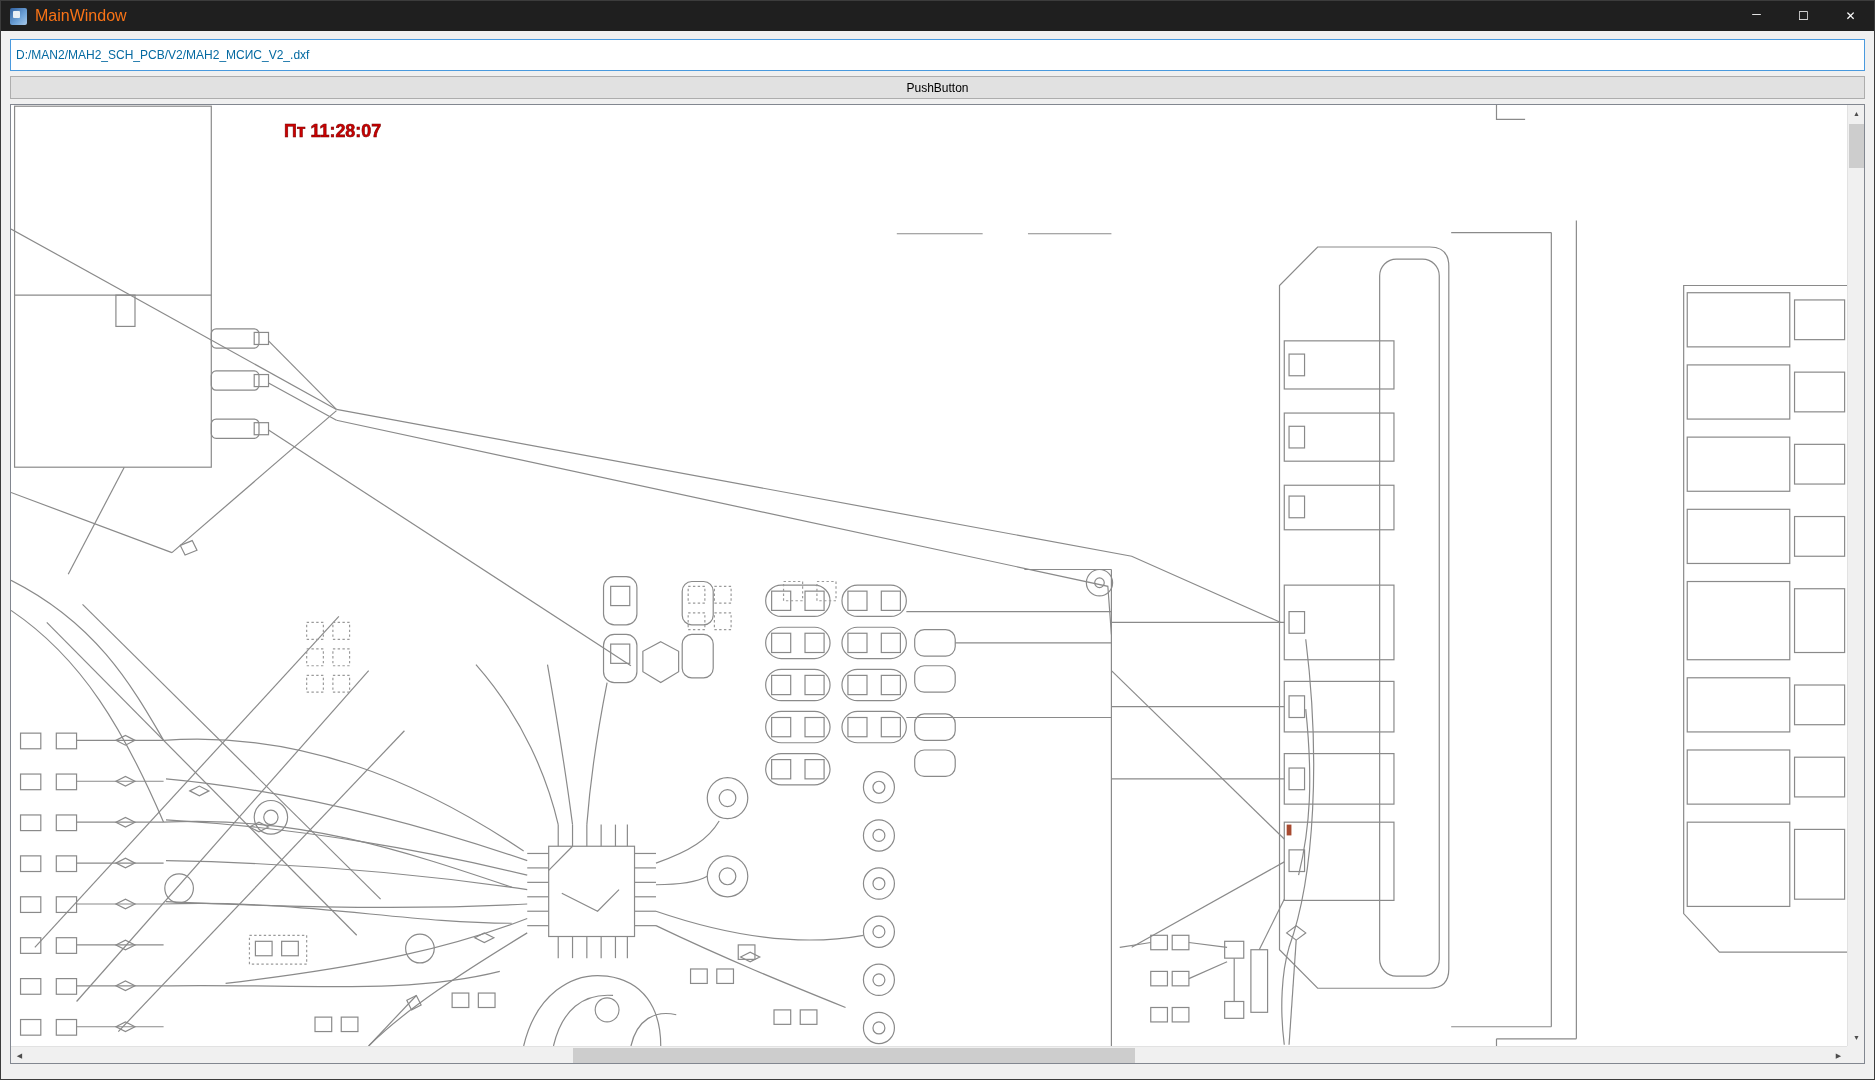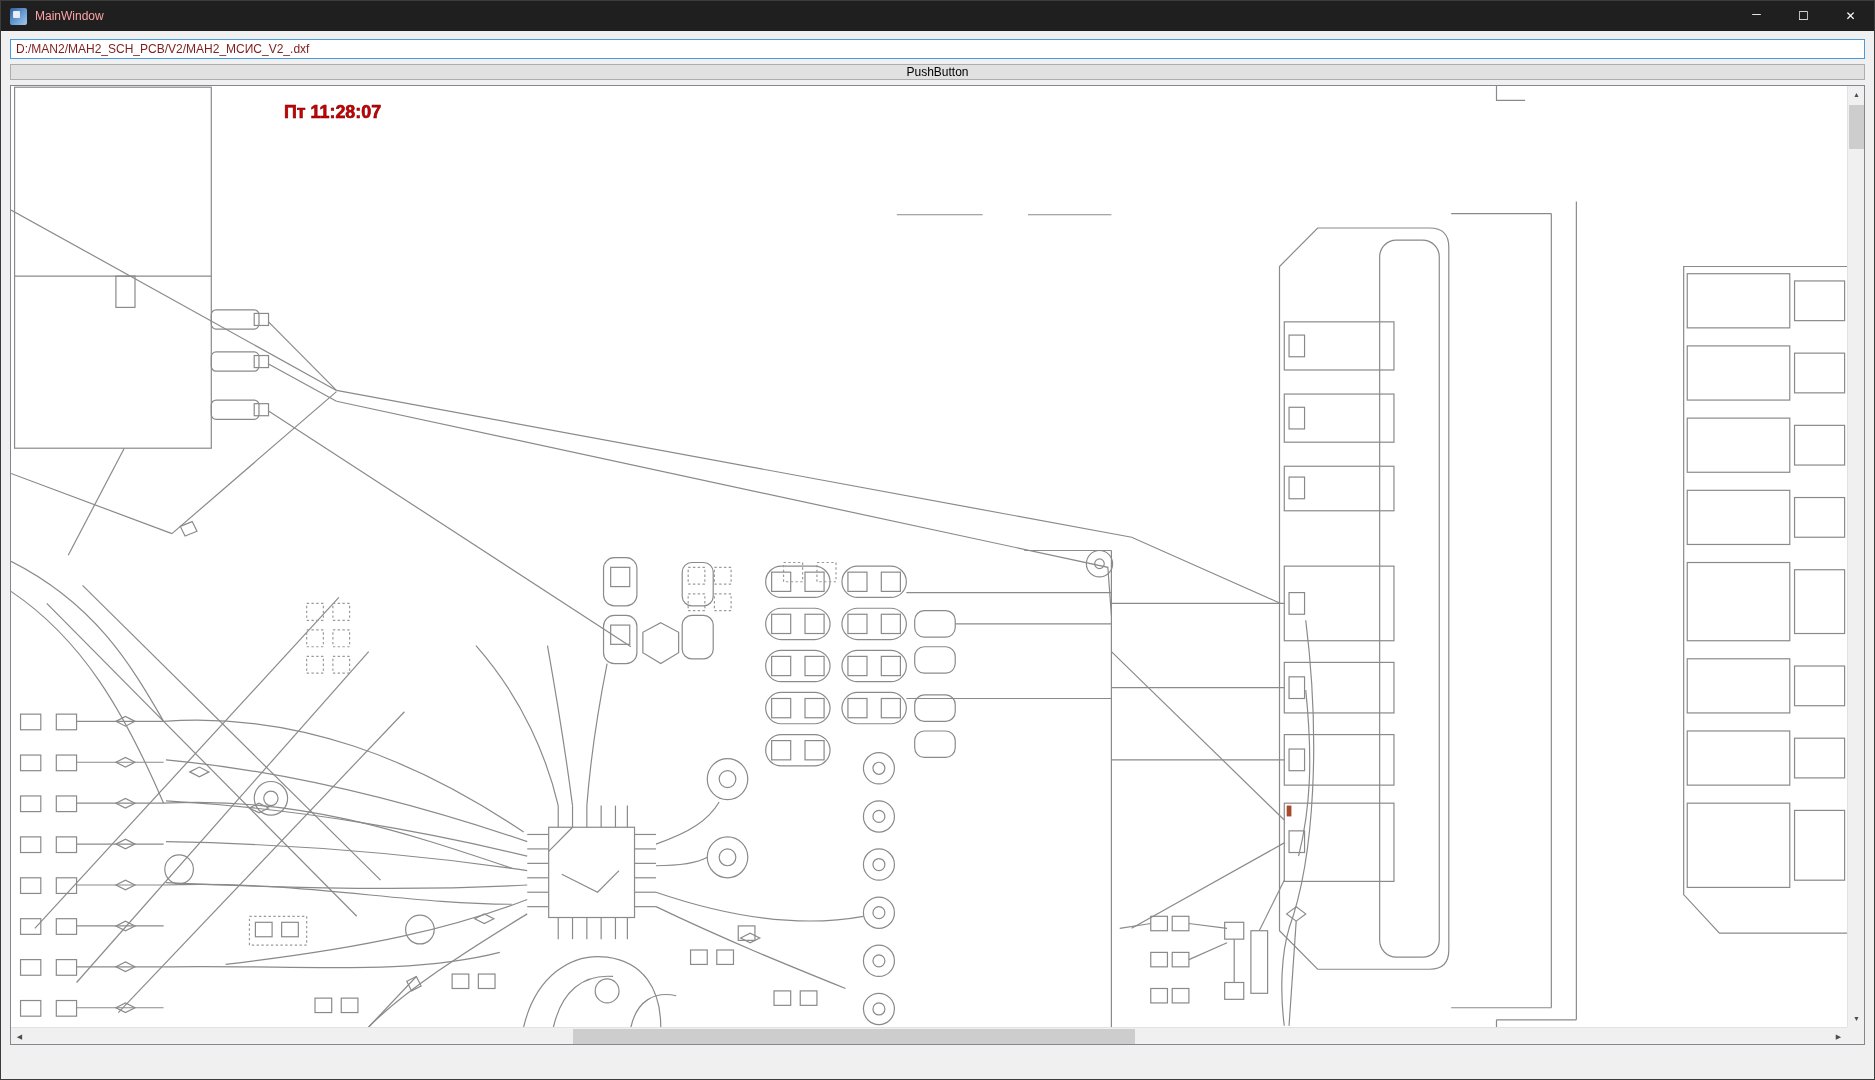--- a/index.html
+++ b/index.html
@@ -10,32 +10,32 @@
             background: #f0f0f0; border: 1px solid #3c3c3c; }
 
   
   .titlebar { flex: 0 0 30px; height: 30px; background: #1f1f1f; display: flex;
               align-items: center; color: #fff; user-select: none; }
   .app-icon { width: 17px; height: 17px; margin-left: 9px; border-radius: 2px;
               background: linear-gradient(135deg,#2f5f9e 0%, #6fa3d8 60%, #a8c8e8 100%);
               position: relative; flex: 0 0 17px; }
   .app-icon::after { content:""; position: absolute; left: 3px; top: 3px; width: 7px; height: 7px;
               background: #e8eef5; border-radius: 1px; }
-  .title-text { font-size: 12px; margin-left: 8px; color: #fca5a5; }
+  .title-text { font-size: 16px; margin-left: 8px; color: #f97316; }
   .win-controls { margin-left: auto; display: flex; height: 100%; }
   .win-btn { width: 47px; height: 100%; display: flex; align-items: center;
              justify-content: center; color: #ffffff; font-size: 12px; cursor: default; }
   .win-btn.minimize span { position: relative; top: -2px; }
 
   
   .content { flex: 1; display: flex; flex-direction: column; padding: 8px 9px 0 9px; }
-  .path-input { height: 20px; width: 100%; border: 1px solid #4a9ade; background: #ffffff;
+  .path-input { height: 32px; width: 100%; border: 1px solid #4a9ade; background: #ffffff;
                 font-size: 12px; font-family: "Liberation Sans", sans-serif;
-                padding: 0 5px; outline: none; color: #7f1d1d; }
-  .pushbutton { margin-top: 5px; height: 16px; width: 100%; background: #e1e1e1;
+                padding: 0 5px; outline: none; color: #0369a1; }
+  .pushbutton { margin-top: 5px; height: 23px; width: 100%; background: #e1e1e1;
                 border: 1px solid #adadad; font-size: 12px; color: #000;
                 display: flex; align-items: center; justify-content: center; cursor: default; }
 
   
   .viewport { margin-top: 5px; position: relative; height: 960px; flex: 0 0 960px;
               border: 1px solid #828790; background: #ffffff; padding-left: 40px; }
   .canvas { position: absolute; left: 0; top: 0; right: 17px; bottom: 17px;
             background: #ffffff; overflow: hidden; }
   .canvas svg { width: 100%; height: 100%; display: block; }
 

